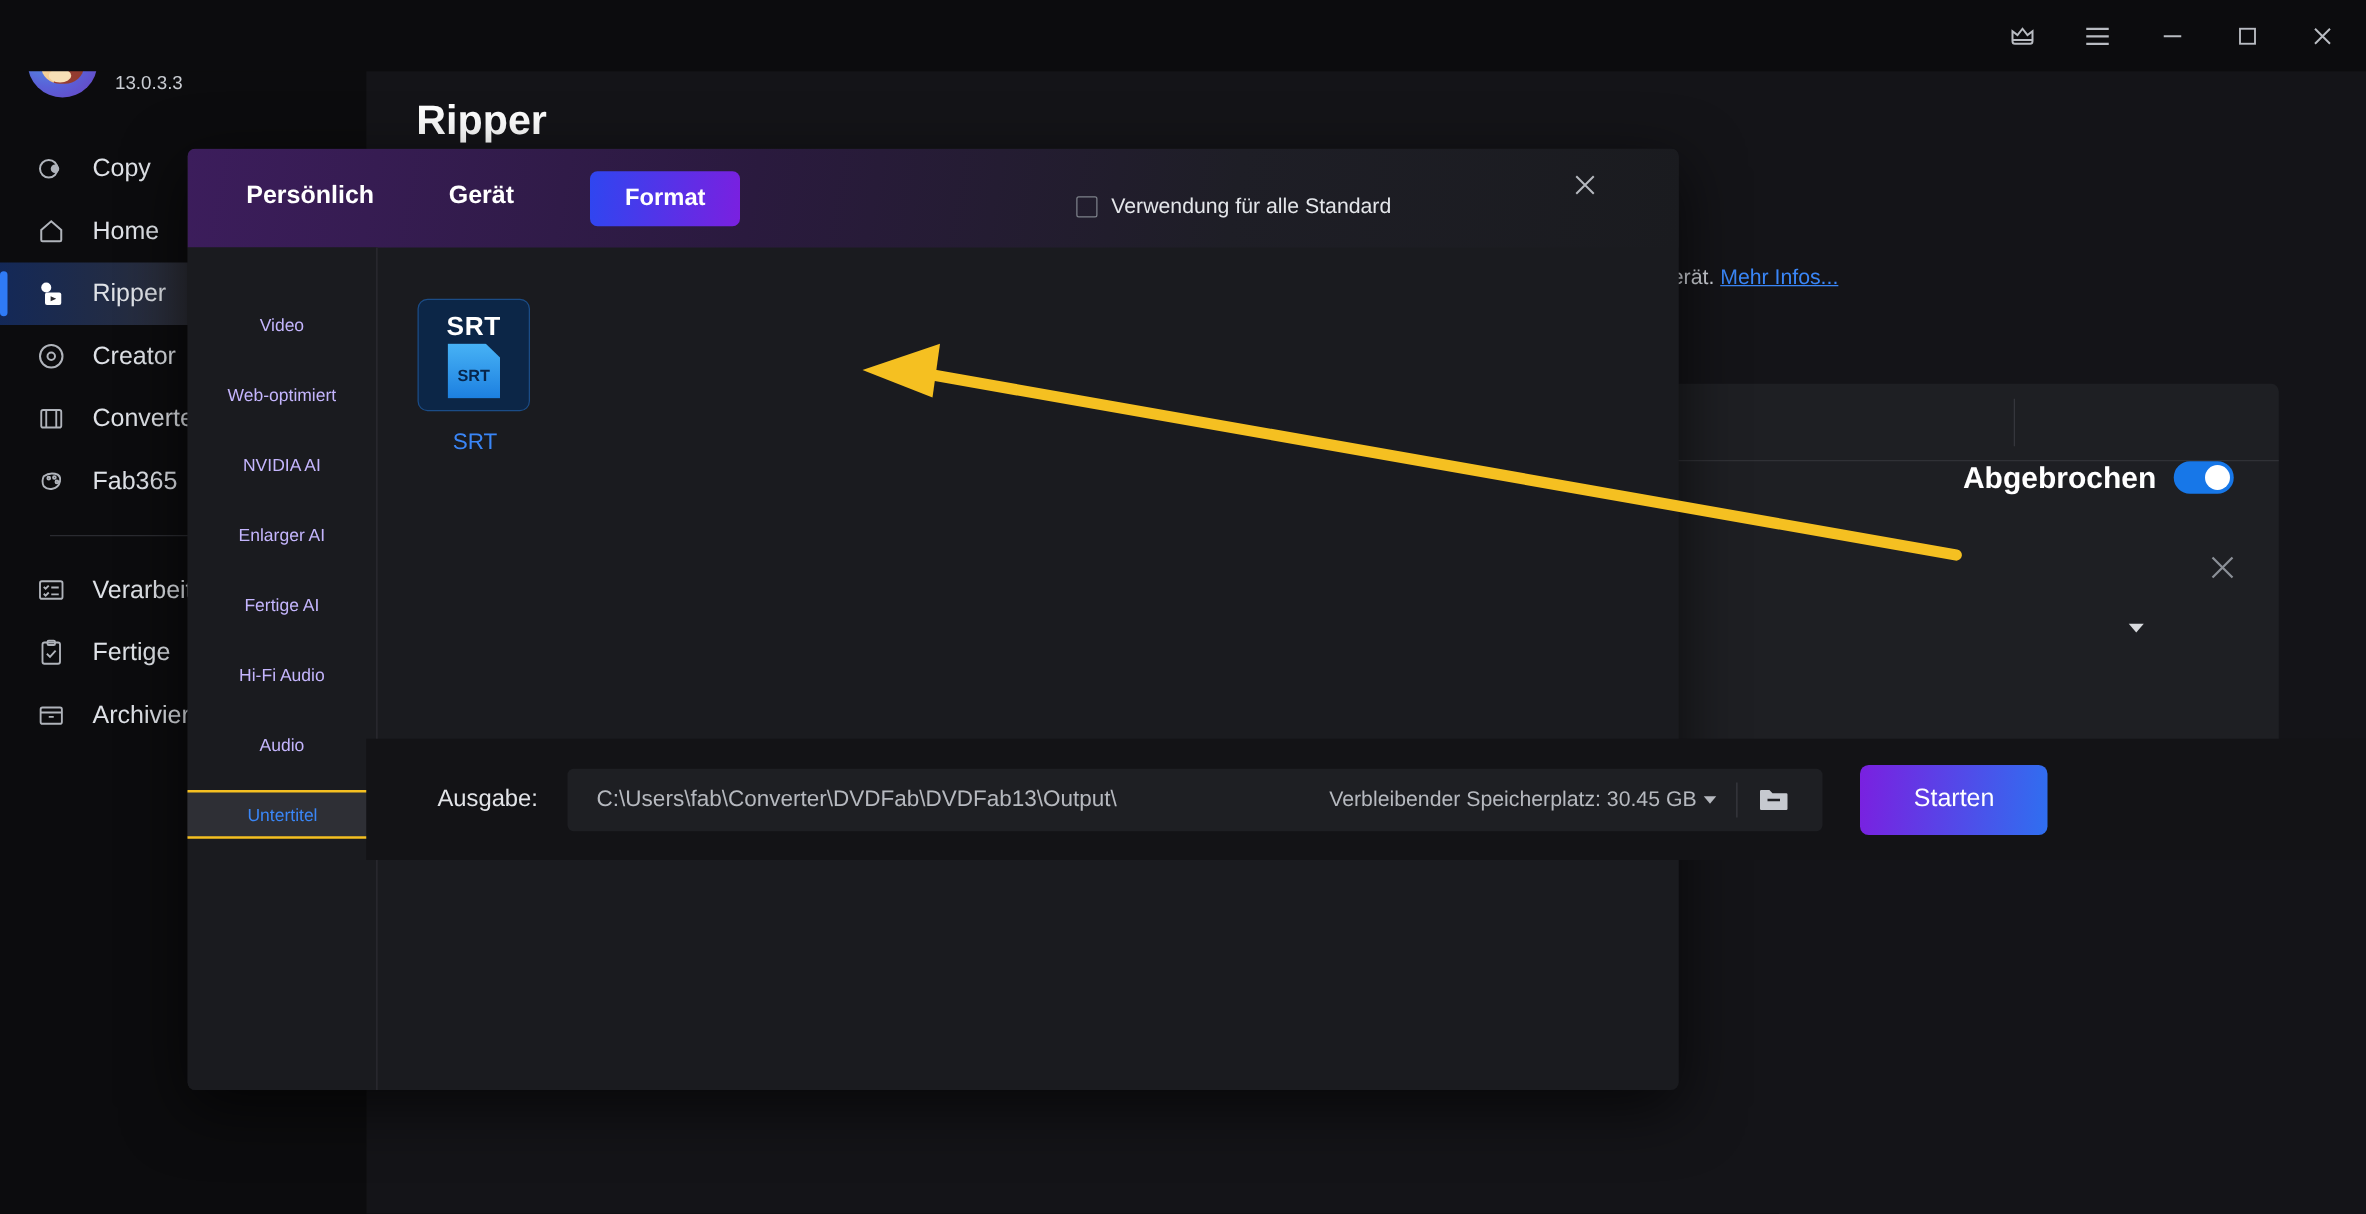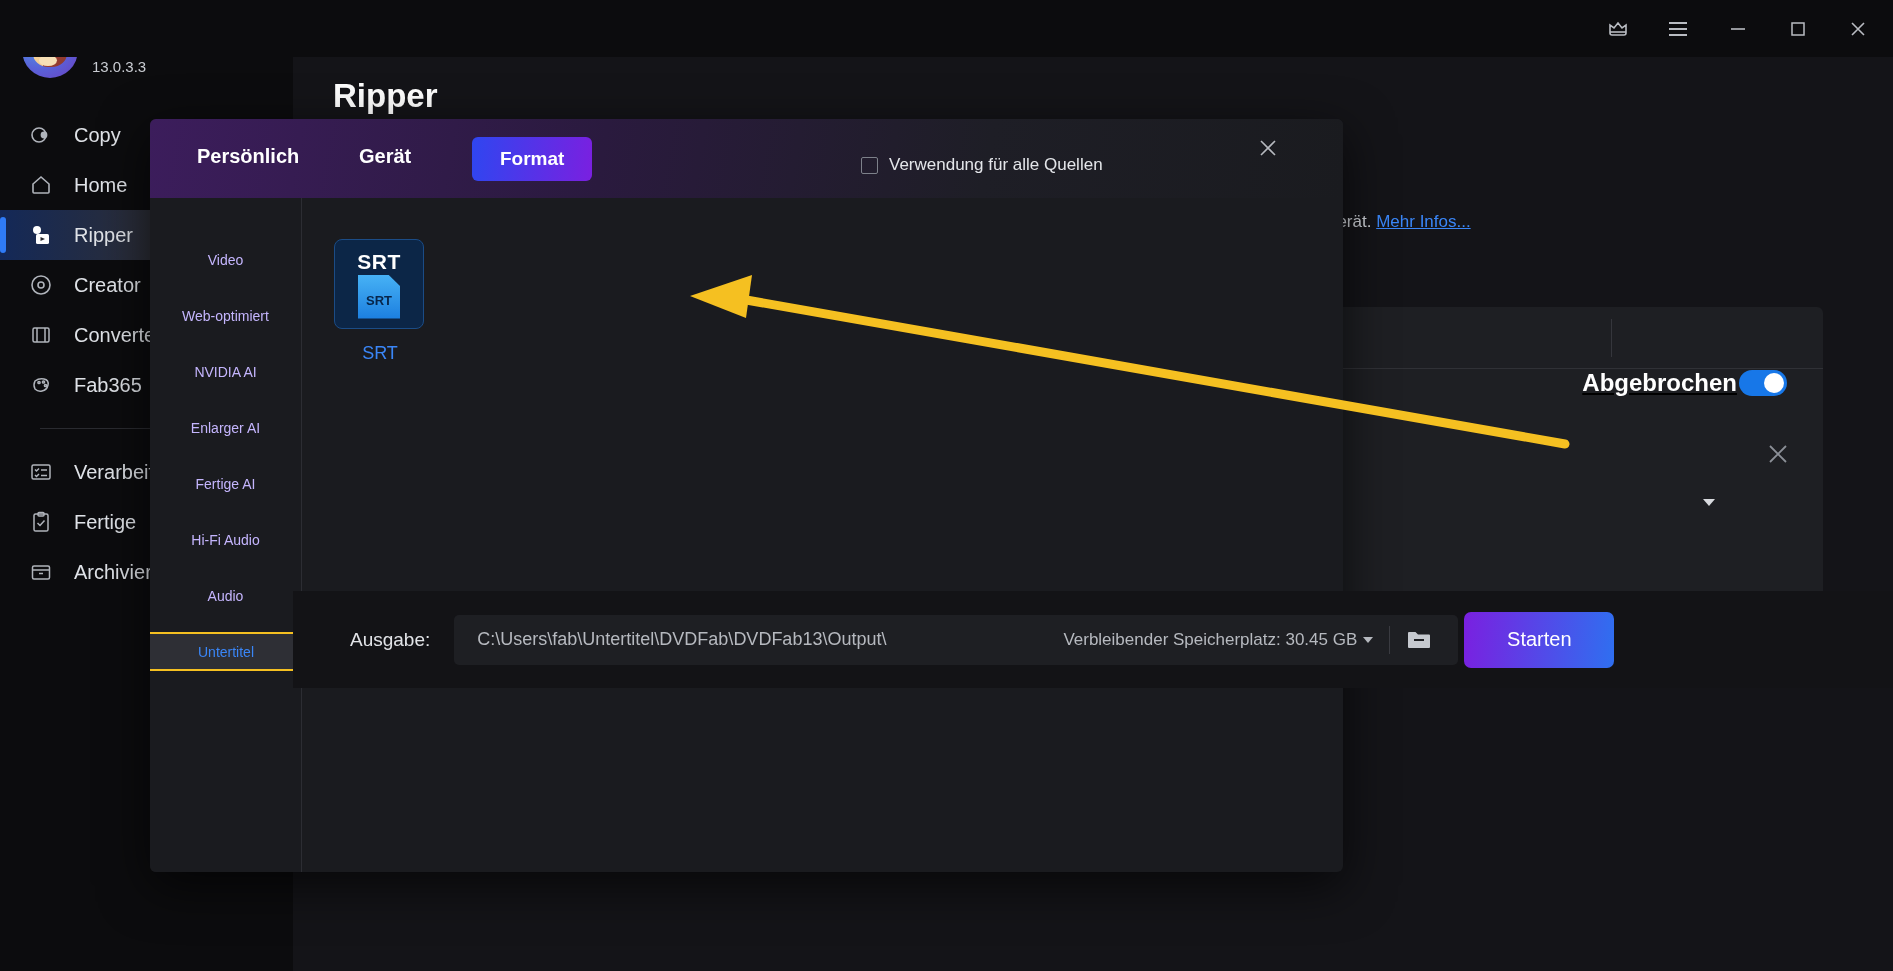--- a/index.html
+++ b/index.html
@@ -93,21 +93,21 @@
     background: #1e1f23; border-radius: 6px;
   }
   .tc-titlerow {
     position: absolute; left: 0; top: 0; width: 830px; height: 62px;
     border-bottom: 1px solid #303136; display: flex; align-items: center;
   }
   .tc-title { margin-left: 16px; font-size: 19px; color: #9a9ea6; }
   .tc-vsep { position: absolute; left: 618px; top: 12px; width: 1px; height: 38px; background: #35363c; }
 
   .tc-status {
-    position: absolute; right: 36px; top: 62px; display: flex; align-items: center; gap: 2px; text-decoration: underline;
+    position: absolute; right: 36px; top: 62px; display: flex; gap: 14px;
   }
   .tc-status-label { font-size: 24px; font-weight: bold; color: #ffffff; }
   .toggle {
     width: 48px; height: 26px; border-radius: 13px; background: #1777e8; position: relative; cursor: pointer;
   }
   .toggle .knob { position: absolute; right: 3px; top: 3px; width: 20px; height: 20px; border-radius: 50%; background: #fff; }
 
   .tc-meta { position: absolute; left: 16px; top: 118px; width: 800px; }
   .tc-line { display: flex; align-items: center; font-size: 19px; color: #e6e8ec; height: 32px; }
   .tc-line.sub { color: #e6e8ec; }
@@ -209,21 +209,21 @@
     margin-left: 24px; height: 50px; width: 1004px; background: #1e1f23; border-radius: 5px;
     display: flex; align-items: center; justify-content: space-between; padding: 0 22px 0 23px;
   }
   .out-path { font-size: 18px; color: #b6b9bf; }
   .out-right { display: flex; align-items: center; gap: 16px; }
   .out-space { font-size: 17px; color: #b6b9bf; }
   .out-space-caret { width: 0; height: 0; border-left: 5px solid transparent; border-right: 5px solid transparent; border-top: 6px solid #b6b9bf; margin-left: 6px; display:inline-block; vertical-align: middle;}
   .out-sep { width: 1px; height: 28px; background: #3a3b41; }
   .folder-btn { width: 30px; height: 26px; color: #c6c9cf; cursor: pointer; display:flex; align-items:center; }
   .start-btn {
-    margin-left: 6px; width: 150px; height: 56px; border-radius: 7px;
+    margin-left: 30px; width: 150px; height: 56px; border-radius: 7px;
     background: linear-gradient(95deg,#7a20e0 0%,#2f6ff0 100%);
     color: #ffffff; font-size: 20px; display: flex; align-items: center; justify-content: center; cursor: pointer;
   }
 </style>
 </head>
 <body>
 
 <div id="app">
 
   <div class="titlebar">
@@ -447,21 +447,21 @@
   </div>
 
   <div class="modal">
     <div class="modal-head">
       <div class="m-tab m-tab-personal">Persönlich</div>
       <div class="m-tab m-tab-device">Gerät</div>
       <div class="m-tab-format">Format</div>
 
       <div class="modal-allsrc">
         <span class="chk"></span>
-        <span class="lbl">Verwendung für alle Quellen</span>
+        <span class="lbl">Verwendung für alle Standard</span>
       </div>
 
       <div class="modal-close">
         <svg width="22" height="22" viewBox="0 0 22 22" stroke="currentColor" stroke-width="1.6">
             <path d="M4 4 L18 18 M18 4 L4 18"></path>
           </svg>
       </div>
     </div>
 
     <div class="modal-body">
@@ -493,21 +493,21 @@
   <svg class="arrow-svg" viewBox="0 0 1893 971">
     <g>
       <line x1="1565" y1="444" x2="735" y2="298" stroke="#f5c021" stroke-width="9" stroke-linecap="round"></line>
       <path d="M690 296 L752 275 L746 318 Z" fill="#f5c021"></path>
     </g>
   </svg>
 
   <div class="bottombar">
     <div class="out-label">Ausgabe:</div>
     <div class="out-field">
-      <span class="out-path">C:\Users\fab\Untertitel\DVDFab\DVDFab13\Output\</span>
+      <span class="out-path">C:\Users\fab\Converter\DVDFab\DVDFab13\Output\</span>
       <span class="out-right">
         <span class="out-space">
           <span>Verbleibender Speicherplatz: 30.45 GB</span><span class="out-space-caret"></span>
         </span>
         <span class="out-sep"></span>
         <span class="folder-btn">
           <svg width="26" height="22" viewBox="0 0 26 22" fill="currentColor">
             <path d="M2 4 Q2 3 3 3 H9.5 L12 5.6 H23 Q24 5.6 24 6.6 V18 Q24 19 23 19 H3 Q2 19 2 18 Z"></path>
             <rect x="8" y="10" width="10" height="2" fill="#1e1f23"></rect>
           </svg>

